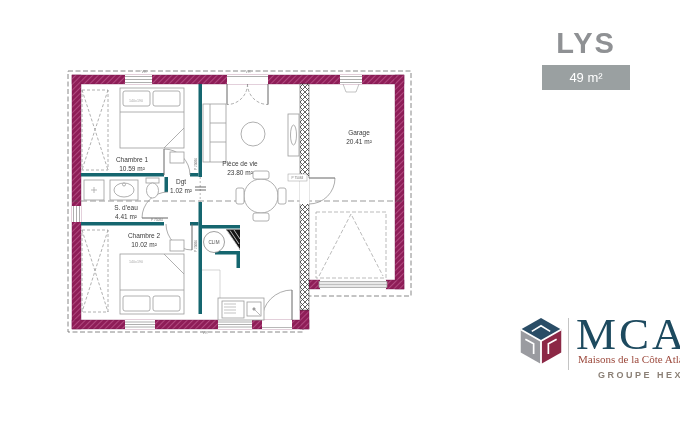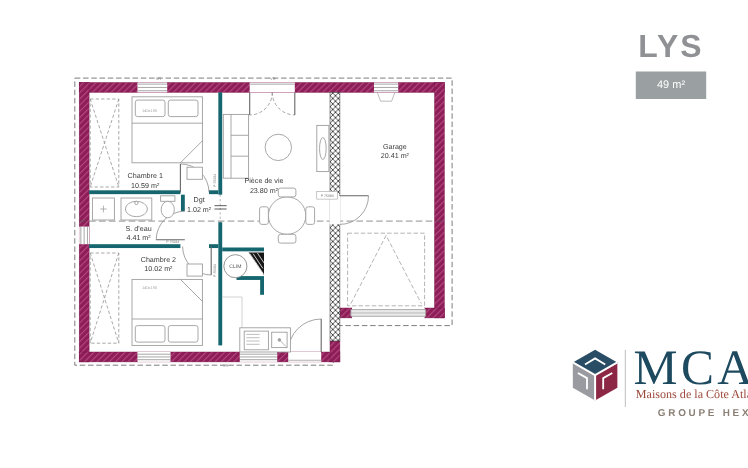--- a/index.html
+++ b/index.html
@@ -1,24 +1,24 @@
 <!DOCTYPE html>
 <html><head>
 <meta charset="utf-8">
 <style>
   html,body{margin:0;padding:0;}
   body{width:680px;height:425px;background:#ffffff;overflow:hidden;position:relative;
        font-family:"Liberation Sans", sans-serif;}
   .canvas{position:absolute;inset:0;width:680px;height:425px;background:#fff;overflow:hidden;}
 
   
-  .titleblock{position:absolute;left:556px;top:28px;width:108px;text-align:center;}
+  .titleblock{position:absolute;left:532px;top:28px;width:108px;text-align:center;}
   .plan-title{font-size:29px;font-weight:bold;color:#8f9194;letter-spacing:2px;line-height:1.05;}
-  .area-badge{margin:7px auto 0;width:64px;height:25px;background:#9aa0a1;color:#ffffff;
-              font-size:10px;line-height:25px;text-align:center;}
+  .area-badge{margin:7px auto 0;width:88px;height:25px;background:#9aa0a1;color:#ffffff;
+              font-size:13px;line-height:25px;text-align:center;}
 
   
   .plan{position:absolute;left:60px;top:62px;width:356px;height:276px;}
 
   
   .logo{position:absolute;left:516px;top:312px;width:260px;height:80px;}
   .logo-hex{position:absolute;left:2px;top:3px;}
   .logo-divider{position:absolute;left:52px;top:6px;width:1px;height:52px;background:#c4c4c4;}
   .logo-brand{position:absolute;left:60px;top:-4px;font-family:"Liberation Serif",serif;
               font-size:45px;color:#1d4a5f;letter-spacing:3px;white-space:nowrap;}

